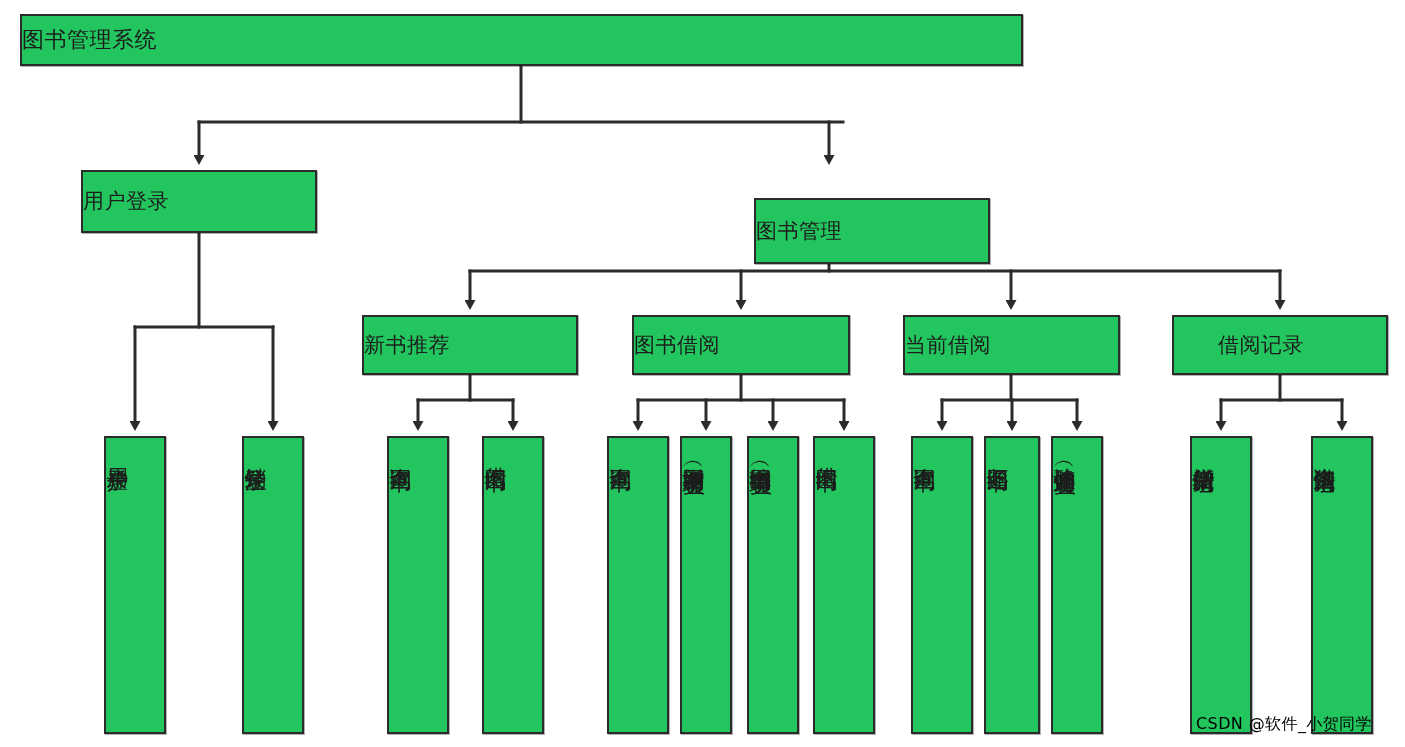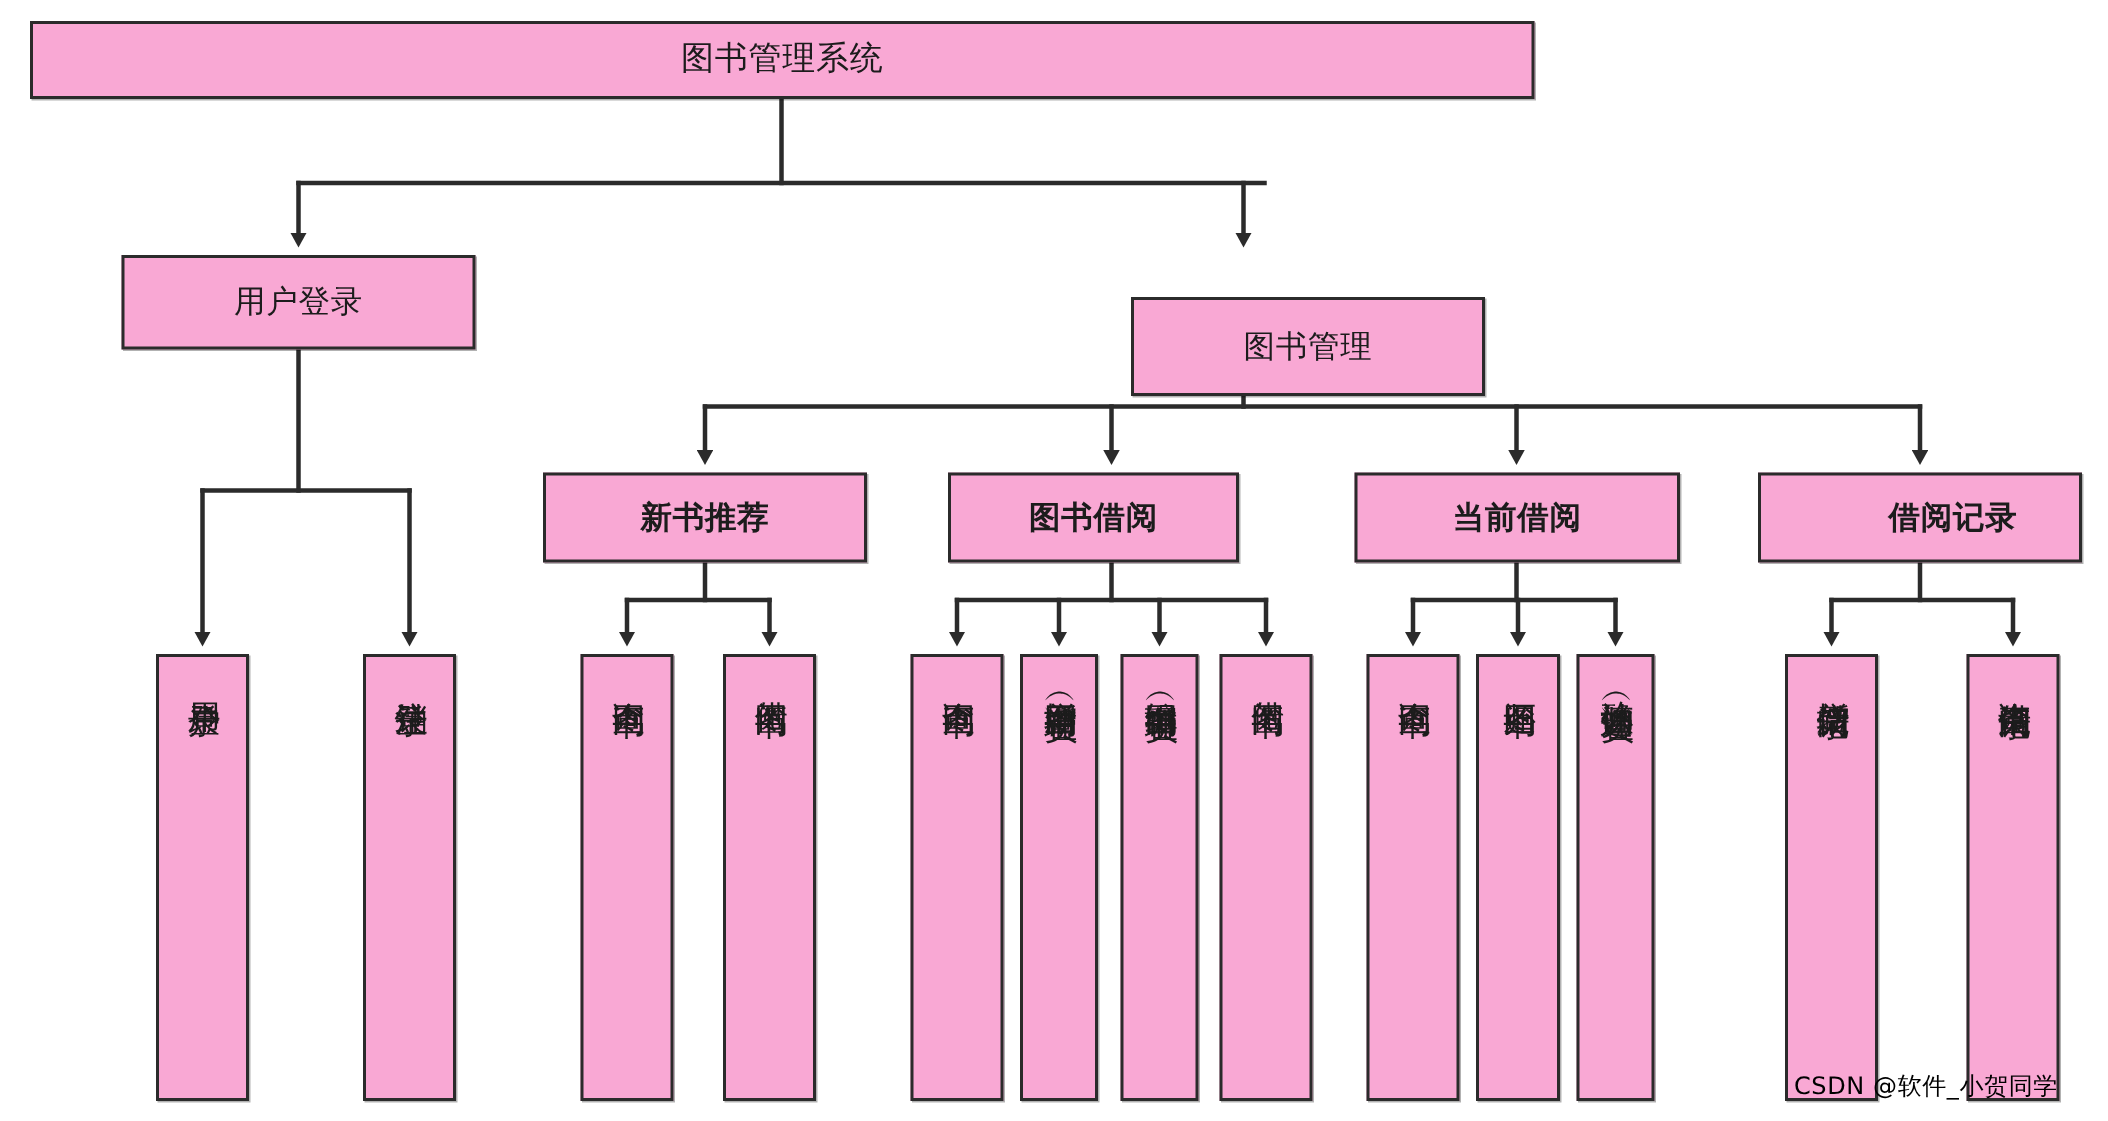--- a/index.html
+++ b/index.html
@@ -7,38 +7,38 @@
   body{
     width:1405px;height:747px;position:relative;overflow:hidden;
     font-family:"DejaVu Sans","Liberation Sans",sans-serif;
     color:#1f1f1f;
   }
   #canvas{position:absolute;left:0;top:0;width:1405px;height:747px;}
   #edges{position:absolute;left:0;top:0;width:1405px;height:747px;pointer-events:none;}
 
   .node{
     position:absolute;
-    background:#f9a8d4;
+    background:#22c55e;
     border:2px solid #2b2b2b;
     box-sizing:border-box;
     box-shadow:1px 1px 0 rgba(0,0,0,0.30);
-    display:flex;align-items:center;justify-content:center;
+    display:flex;align-items:center;justify-content:flex-start;
     text-align:center;
   }
   .node .lbl{
     display:block;
     font-size:21px;
     line-height:1.08;
     letter-spacing:0.5px;
     color:#1c1c1c;
     white-space:pre-line;
   }
   .node.root .lbl{font-size:22px;}
   .node.lvl2 .lbl{font-size:21px;}
-  .node.lvl3 .lbl{font-size:21px;font-weight:bold;}
+  .node.lvl3 .lbl{font-size:21px;}
 
   
   .node.leaf{
     align-items:flex-start;
     padding-top:12px;
   }
   .node.leaf .lbl{
     writing-mode:vertical-rl;
     text-orientation:upright;
     font-size:22px;
@@ -121,21 +121,21 @@
   <div class="node lvl2" style="left:81px;top:170px;width:236px;height:63px;">
     <span class="lbl">用户登录</span>
   </div>
   <div class="node lvl2" style="left:754px;top:170px;width:236px;height:66px;margin-top:28px;">
     <span class="lbl">图书管理</span>
   </div>
 
   <div class="node lvl3" style="left:362px;top:315px;width:216px;height:60px;">
     <span class="lbl">新书推荐</span>
   </div>
-  <div class="node lvl3" style="left:632px;top:315px;width:194px;height:60px;">
+  <div class="node lvl3" style="left:632px;top:315px;width:218px;height:60px;">
     <span class="lbl">图书借阅</span>
   </div>
   <div class="node lvl3" style="left:903px;top:315px;width:217px;height:60px;">
     <span class="lbl">当前借阅</span>
   </div>
   <div class="node lvl3" style="left:1172px;top:315px;width:216px;height:60px;padding-left:44px;">
     <span class="lbl">借阅记录</span>
   </div>
 
   <div class="node leaf" style="left:104px;top:436px;width:62px;height:298px;">

